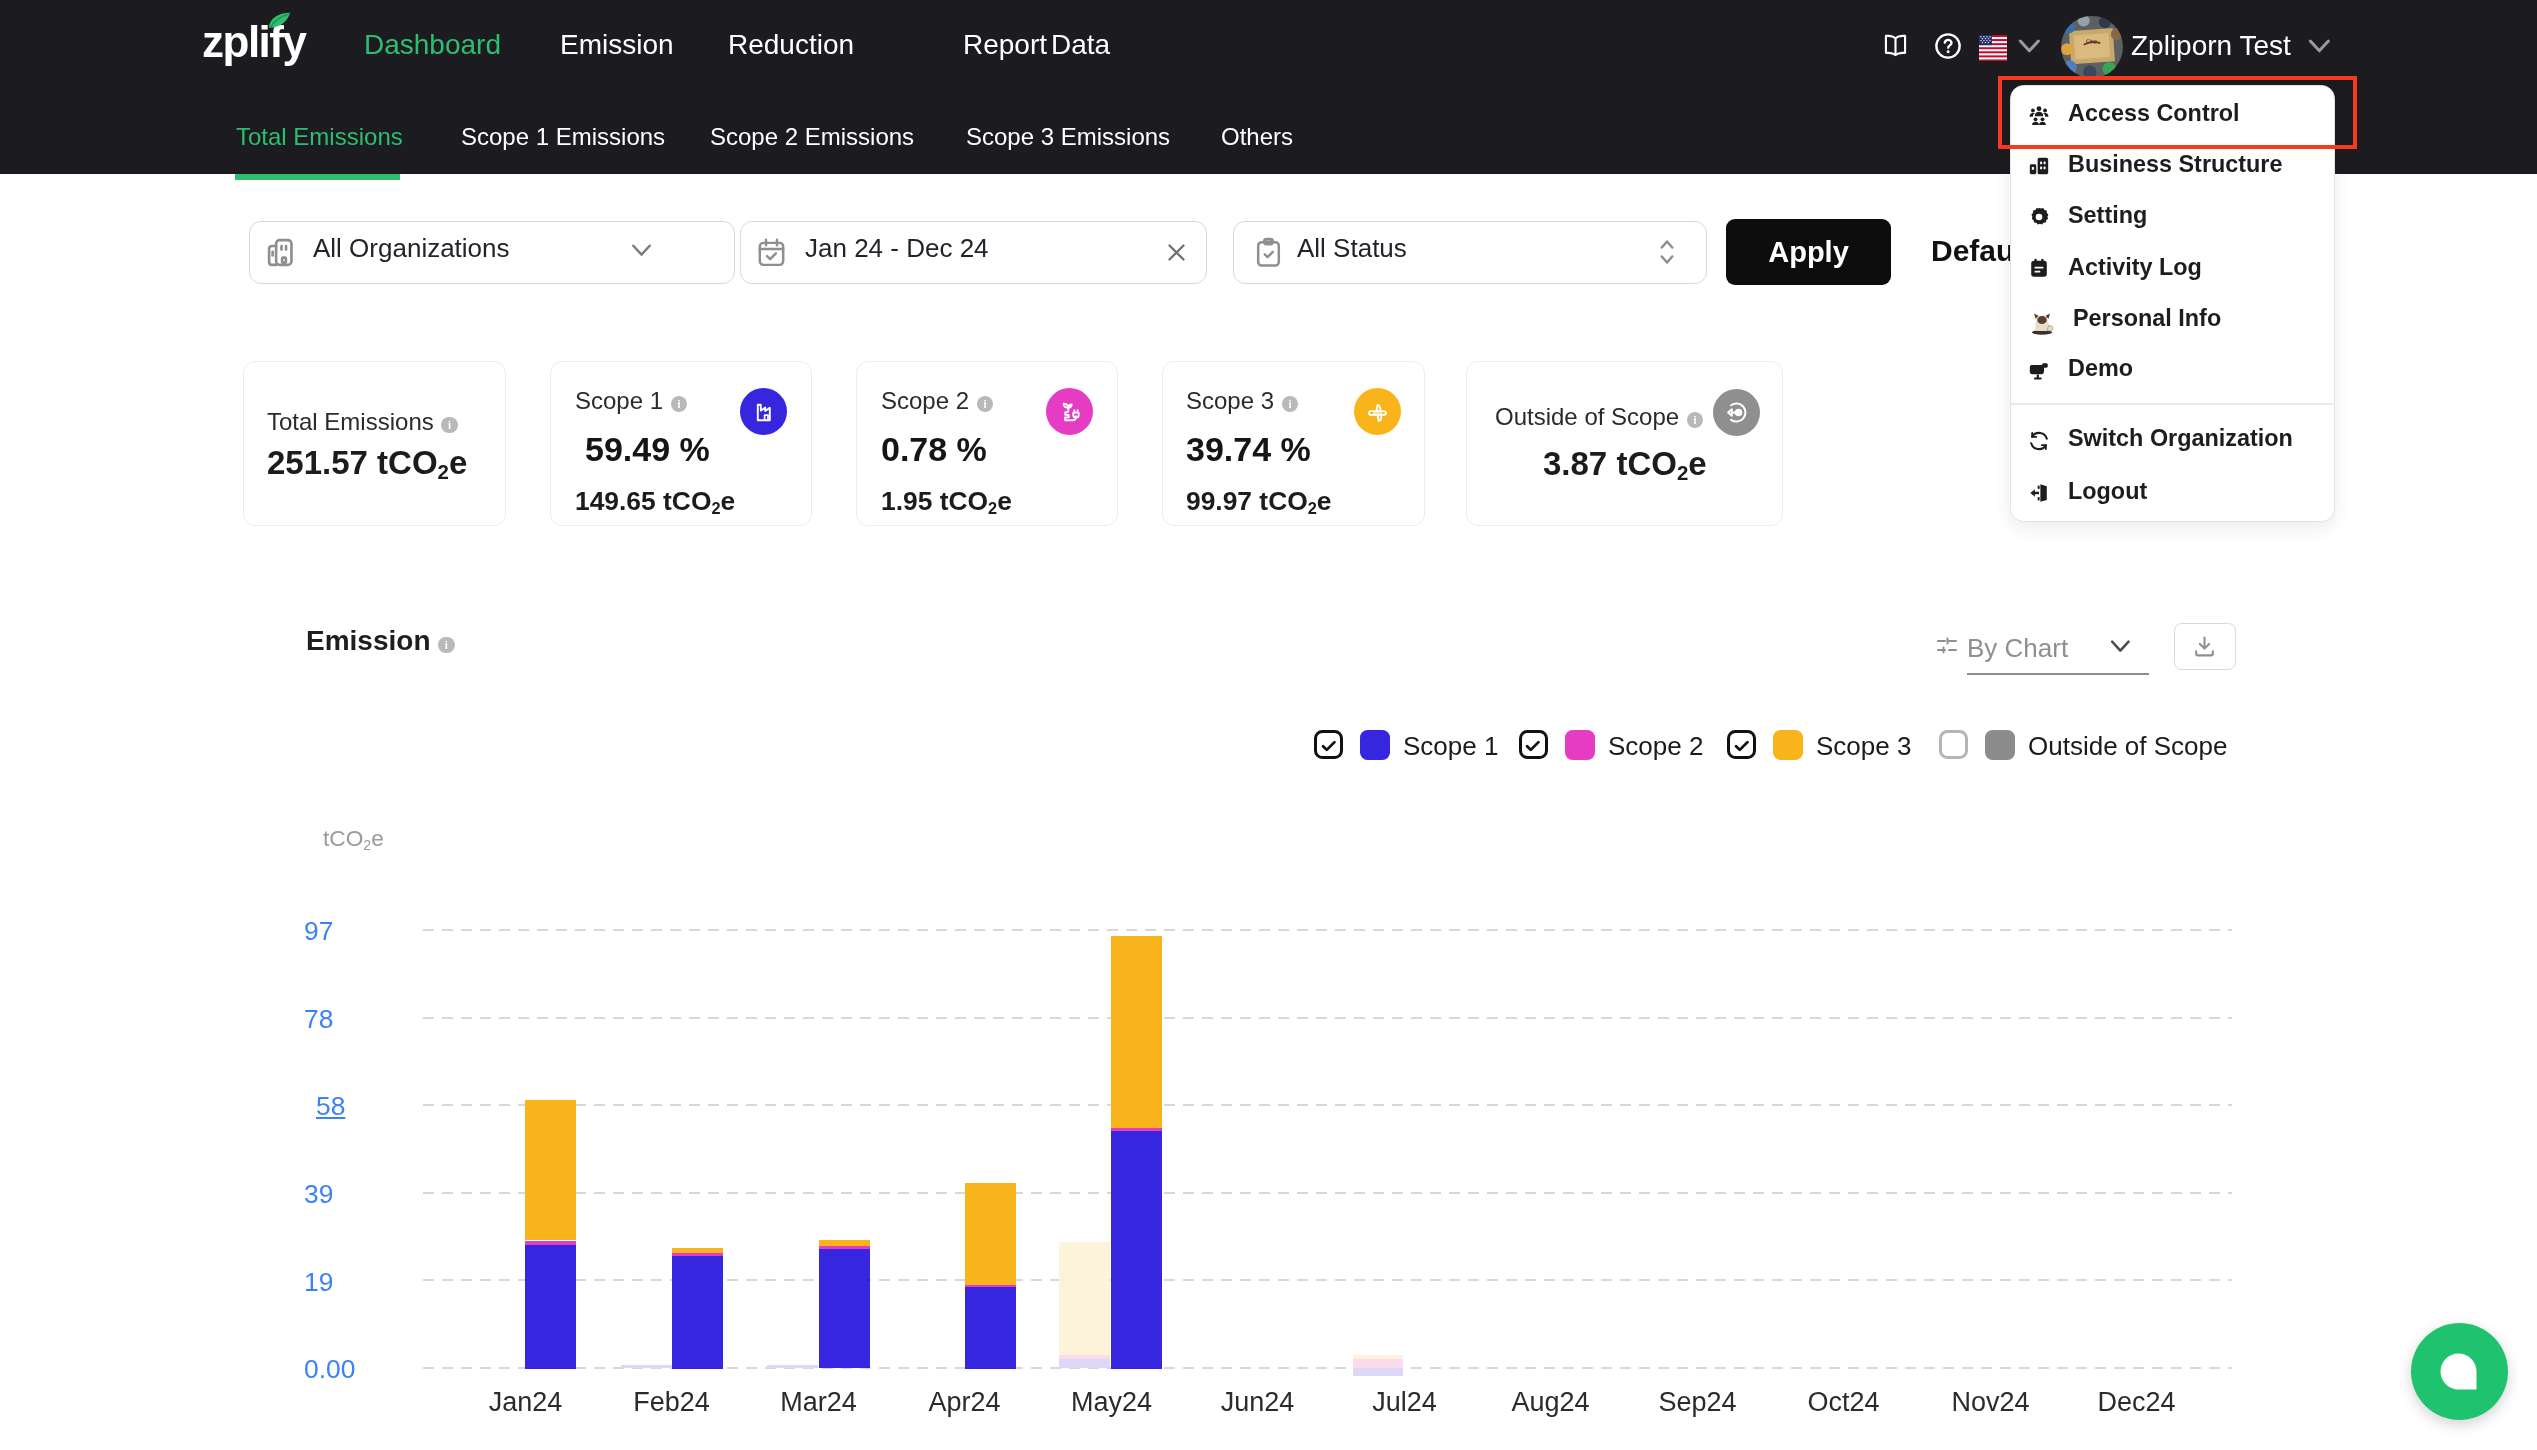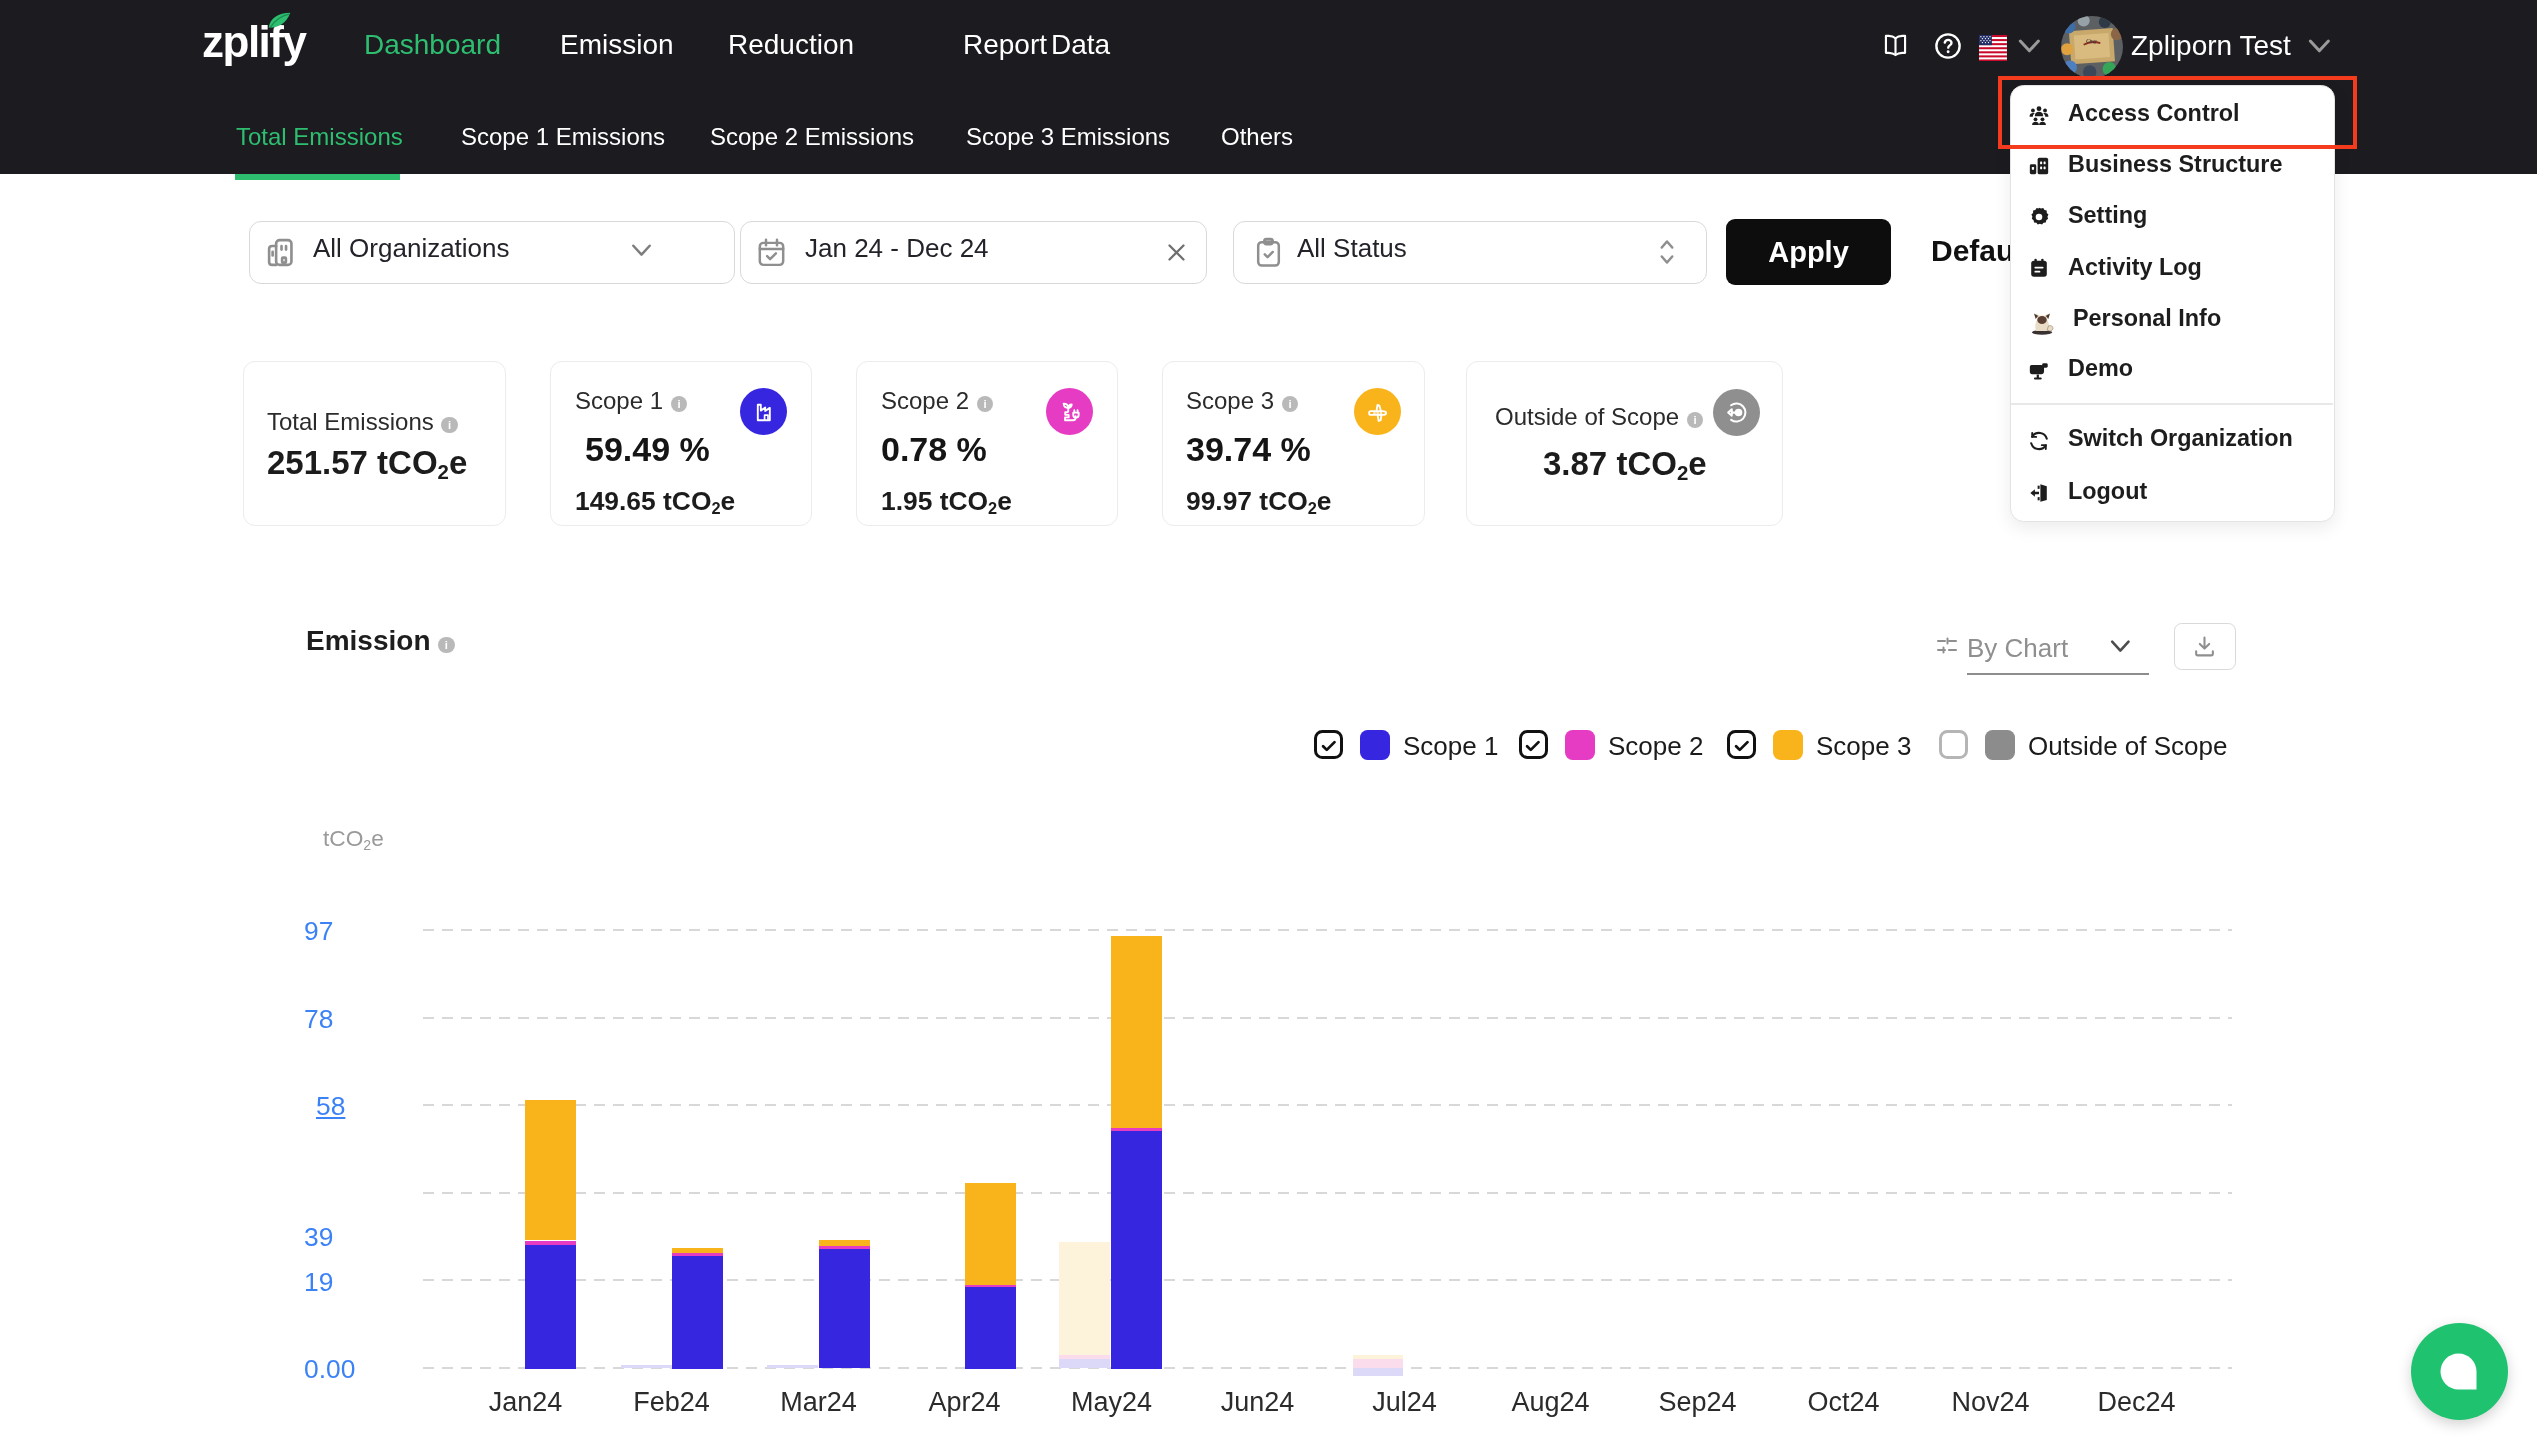--- a/index.html
+++ b/index.html
@@ -267,21 +267,21 @@
 <div class="sw" style="left:1773px; background:#f9b41c;"></div>
 <div class="ltxt" style="left:1816px;">Scope 3</div>
 <div class="cb un" style="left:1939px;"></div>
 <div class="sw" style="left:1985px; background:#8c8c8c;"></div>
 <div class="ltxt" style="left:2028px;">Outside of Scope</div>
 
 <div class="abs" style="left:323px; top:825px; font-size:22.7px; color:#9a9a9a;">tCO<sub class="s">2</sub>e</div>
 <div class="ylab" style="left:304px; top:916px;">97</div>
 <div class="ylab" style="left:304px; top:1004px;">78</div>
 <div class="ylab" style="left:316px; top:1091px;text-decoration:underline;">58</div>
-<div class="ylab" style="left:304px; top:1179px;margin-top:43px;">39</div>
+<div class="ylab" style="left:304px; top:1179px;">39</div>
 <div class="ylab" style="left:304px; top:1267px;">19</div>
 <div class="ylab" style="left:304px; top:1354px;">0.00</div>
 <div class="grid" style="top:929px;"></div>
 <div class="grid" style="top:1017px;"></div>
 <div class="grid" style="top:1104px;"></div>
 <div class="grid" style="top:1192px;"></div>
 <div class="grid" style="top:1279px;"></div>
 <div class="grid" style="top:1367px;"></div>
 
 <div class="bar" style="left:525px; top:1100px; width:51px; height:140px; background:#f9b41c;"></div>

